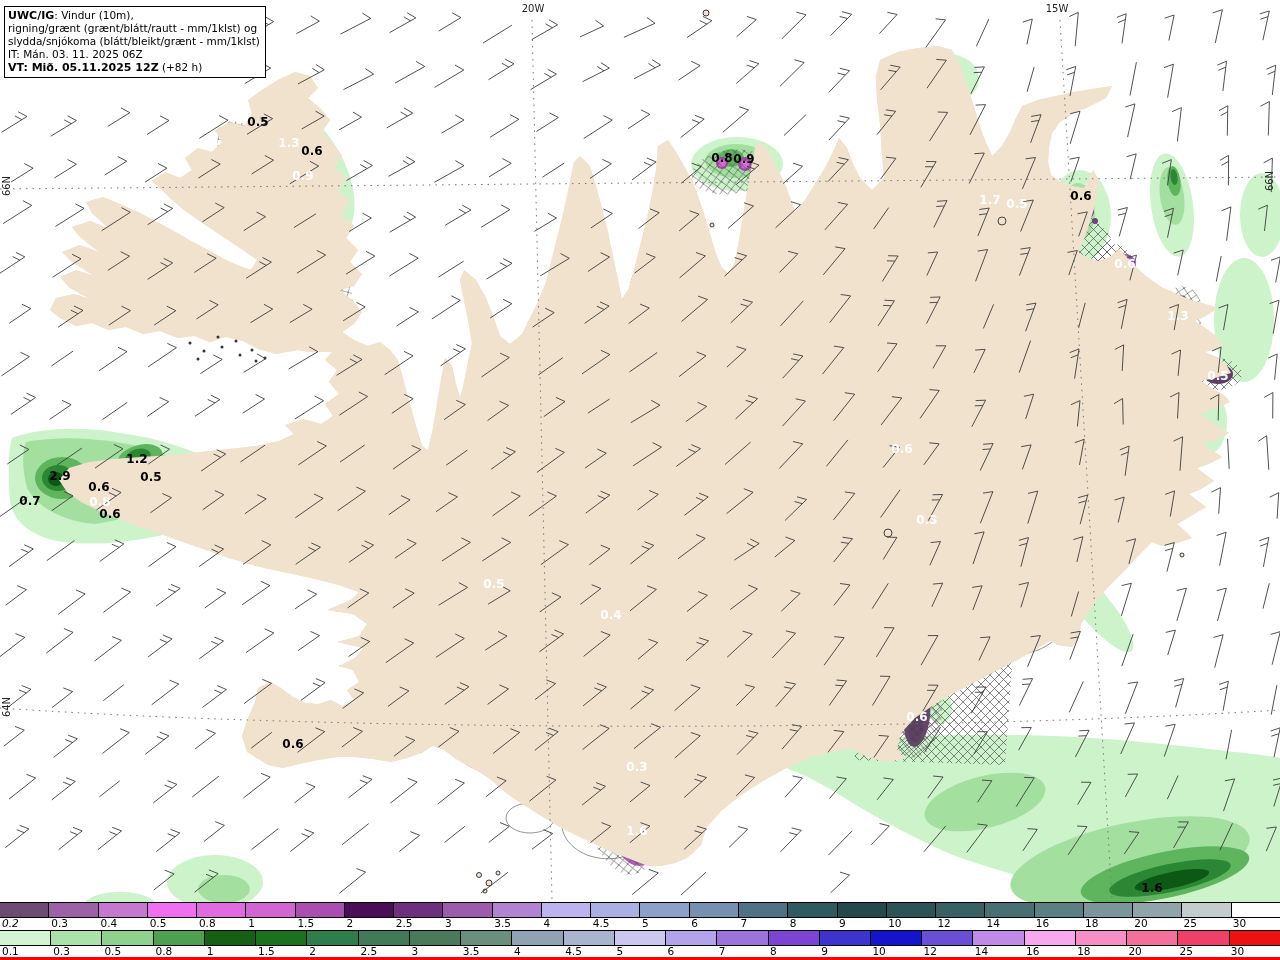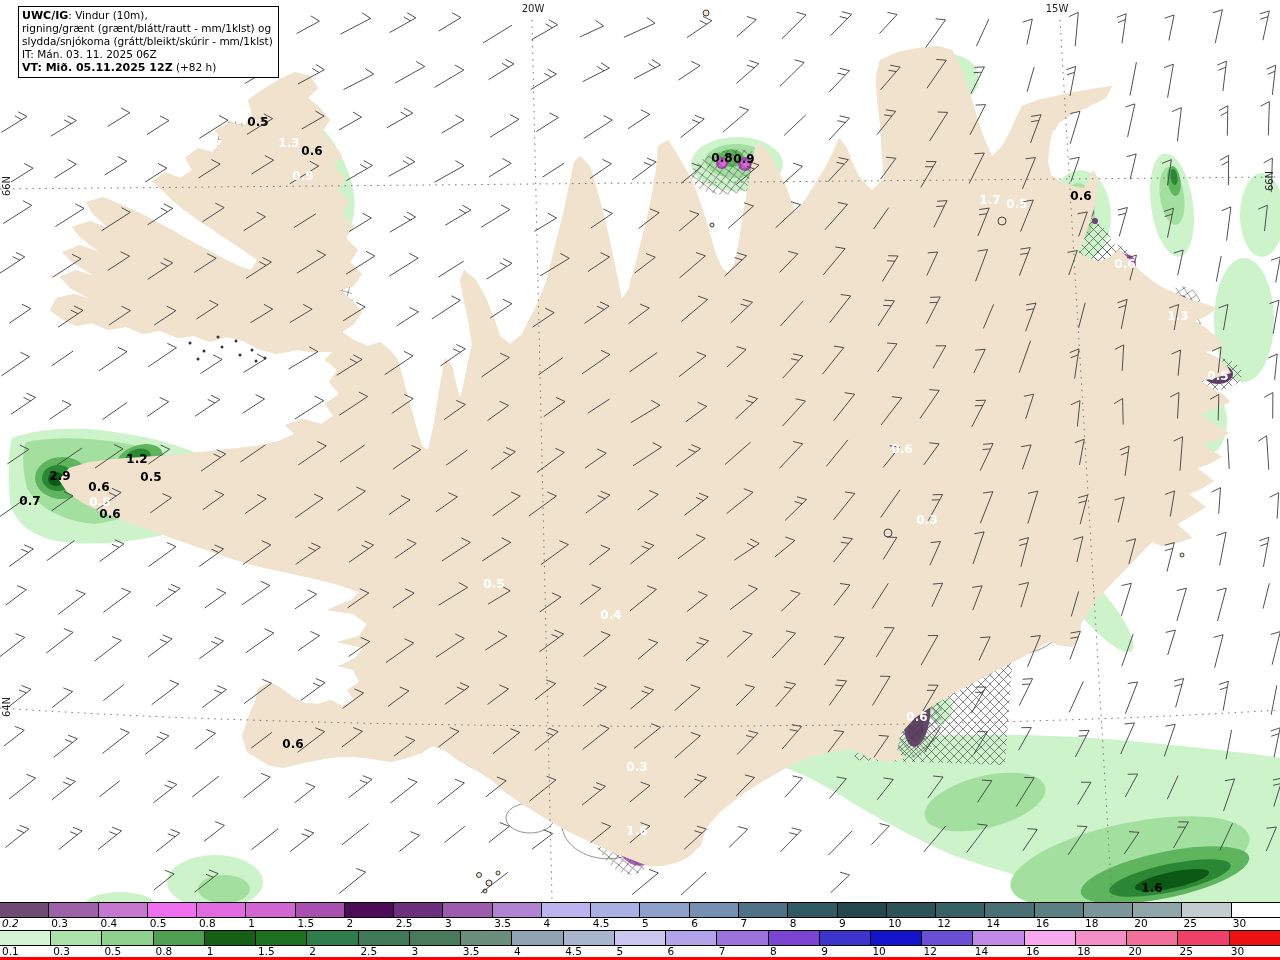--- a/index.html
+++ b/index.html
@@ -1,19 +1,19 @@
 <!DOCTYPE html>
 <html><head>
 <meta charset="utf-8">
 <style>
   html,body{margin:0;padding:0}
   body{width:1280px;height:960px;position:relative;overflow:hidden;background:#fff;
        font-family:"DejaVu Sans","Liberation Sans",sans-serif}
   #map{position:absolute;left:0;top:0}
-  .legend-box{position:absolute;left:18px;top:6px;background:#fff;border:1px solid #000;
+  .legend-box{position:absolute;left:4px;top:6px;background:#fff;border:1px solid #000;
       padding:2px 5px 3px 3px;font-size:10.5px;line-height:13px;color:#000;white-space:nowrap;z-index:30}
   .legend-box b{font-size:11px}
   .bars{position:absolute;left:0;bottom:0;width:1280px;z-index:20;background:#fff}
   .bar{display:flex;height:16px;border-top:1px solid #000;border-bottom:1px solid #000;box-sizing:border-box}
   .bar .seg{flex:1;border-left:1px solid #000;box-sizing:border-box}
   .bar .seg:first-child{border-left:none}
   .barlabels{position:relative;height:12px;font-size:10.5px;color:#000;background:#fff}
   .barlabels span{position:absolute;top:-1px}
   .barlabels.b2{height:11px}
   .redline{height:3px;background:#f00}
@@ -21,21 +21,21 @@
   text.mlbl.k{fill:#000}
   text.mlbl.w{fill:#fff}
   text.grat{font-family:"DejaVu Sans",sans-serif;font-size:10px;fill:#222}
 </style>
 </head>
 <body>
 
 <div class="legend-box">
   <div><b>UWC/IG</b><span>: Vindur (10m),</span></div>
   <div>rigning/grænt (grænt/blátt/rautt - mm/1klst) og</div>
-  <div>slydda/snjókoma (grátt/bleikt/skúrir - mm/1klst)</div>
+  <div>slydda/snjókoma (blátt/bleikt/grænt - mm/1klst)</div>
   <div>IT: Mán. 03. 11. 2025 06Z</div>
   <div><b>VT: Mið. 05.11.2025 12Z</b><span> (+82 h)</span></div>
 </div>
 
 <svg id="map" width="1280" height="960" viewBox="0 0 1280 960">
   <defs>
     <pattern id="xh" width="9" height="9" patternUnits="userSpaceOnUse">
       <path d="M0 9L9 0M0 0L9 9" stroke="#555" stroke-width="0.7" fill="none"></path>
     </pattern>
     <clipPath id="landclip">

